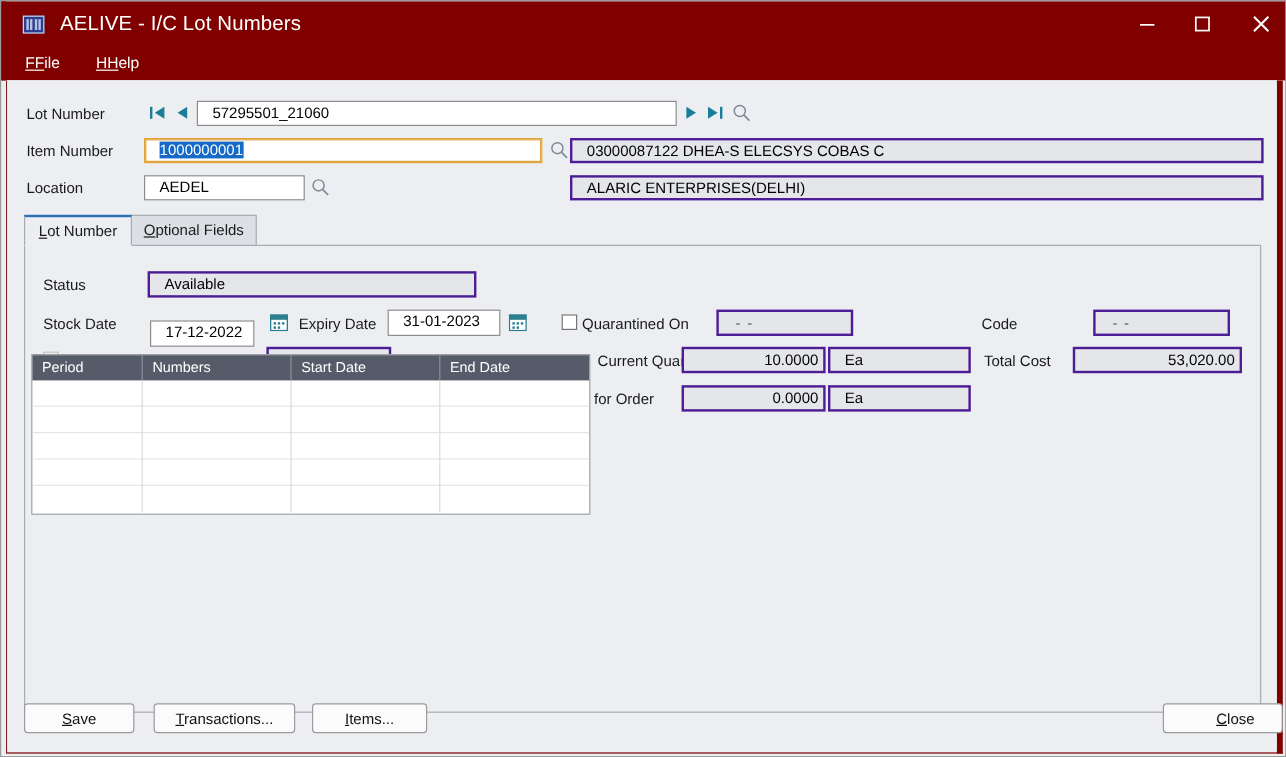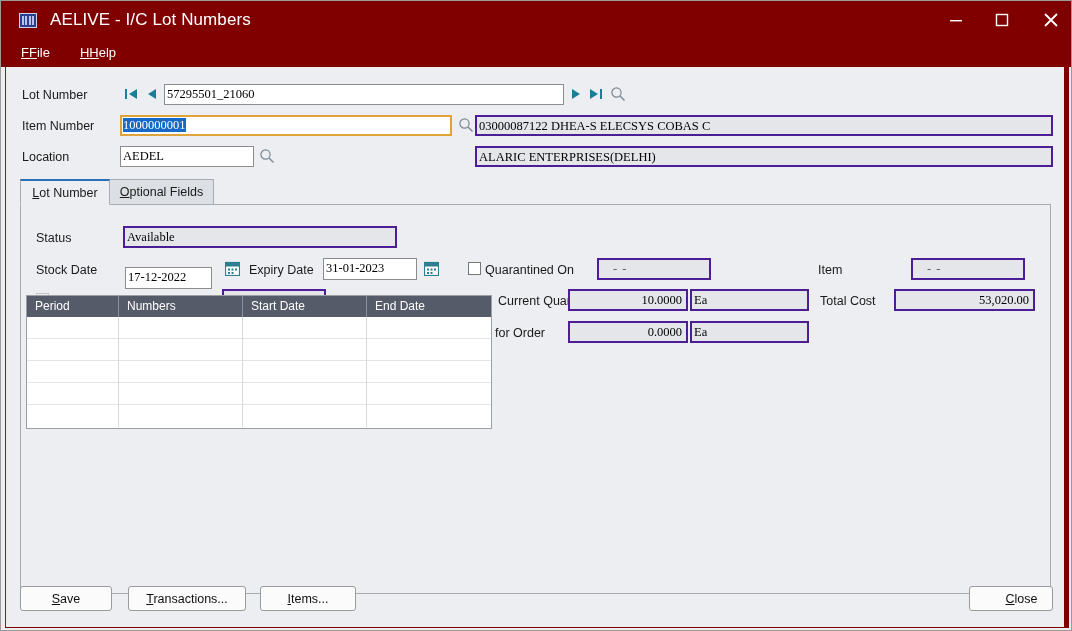--- a/index.html
+++ b/index.html
@@ -118,25 +118,25 @@
     white-space: nowrap;
     line-height: 16px;
   }
   .lbl.dim { color: #9b9b9b; }
 
   
   .tb {
     position: absolute;
     background: #ffffff;
     border: 1px solid #8c8c8c;
-    font-family: Liberation Serif, serif;
+    font-family: Liberation Sans, sans-serif;
     font-size: 12.5px;
     color: #000000;
     line-height: 19px;
-    padding: 0 2px;
+    padding: 0 12px;
     white-space: nowrap;
     overflow: hidden;
   }
   .tb.ro {
     background: #e4e6ea;
     border: 2px solid #4c1d95;
   }
   .tb.focus {
     border: 1px solid #e0a33c;
     outline: 1px solid #e0a33c;
@@ -400,21 +400,21 @@
         <rect x="6.5" y="7.5" width="2" height="2" fill="#2b7f8f"></rect>
         <rect x="10" y="7.5" width="2" height="2" fill="#2b7f8f"></rect>
         <rect x="3" y="11" width="2" height="2" fill="#2b7f8f"></rect>
         <rect x="6.5" y="11" width="2" height="2" fill="#2b7f8f"></rect>
       </svg>
     </div>
 
     <div class="cbx" style="left:462px; top:195px;"></div>
     <div class="lbl" style="left:479px; top:195px;">Quarantined On</div>
     <div class="tb ro empty-date" style="left:591px; top:191px; width:114px; height:22px; padding-left:14px;">-  -</div>
-    <div class="lbl" style="left:812px; top:195px;">Item</div>
+    <div class="lbl" style="left:812px; top:195px;">Code</div>
     <div class="tb ro empty-date" style="left:905px; top:191px; width:114px; height:22px; padding-left:14px;">-  -</div>
 
     <div class="cbx dis" style="left:30px; top:226px;"></div>
     <div class="lbl dim" style="left:47px; top:226px;">On Recall</div>
     <div class="lbl" style="left:132px; top:226px;">Recall Date</div>
     <div class="tb ro empty-date" style="left:216px; top:222px; width:104px; height:22px; padding-left:14px;">-  -</div>
 
     <div class="lbl" style="left:492px; top:226px;">Current Quantity</div>
     <div class="tb ro num" style="left:562px; top:222px; width:120px; height:22px;">10.0000</div>
     <div class="tb ro" style="left:684px; top:222px; width:119px; height:22px;">Ea</div>
@@ -476,19 +476,19 @@
 
     <div class="btn" style="left:14px; top:519px; width:92px;">
           <span><u>S</u>ave</span>
         </div>
     <div class="btn" style="left:122px; top:519px; width:118px;">
           <span><u>T</u>ransactions...</span>
         </div>
     <div class="btn" style="left:254px; top:519px; width:96px;">
           <span><u>I</u>tems...</span>
         </div>
-    <div class="btn" style="left:963px; top:519px; width:84px;padding-left:21px;">
+    <div class="btn" style="left:963px; top:519px; width:100px;padding-left:21px;">
           <span><u>C</u>lose</span>
         </div>
 
   </div>
   </div>
 </div>
 
 </body></html>

